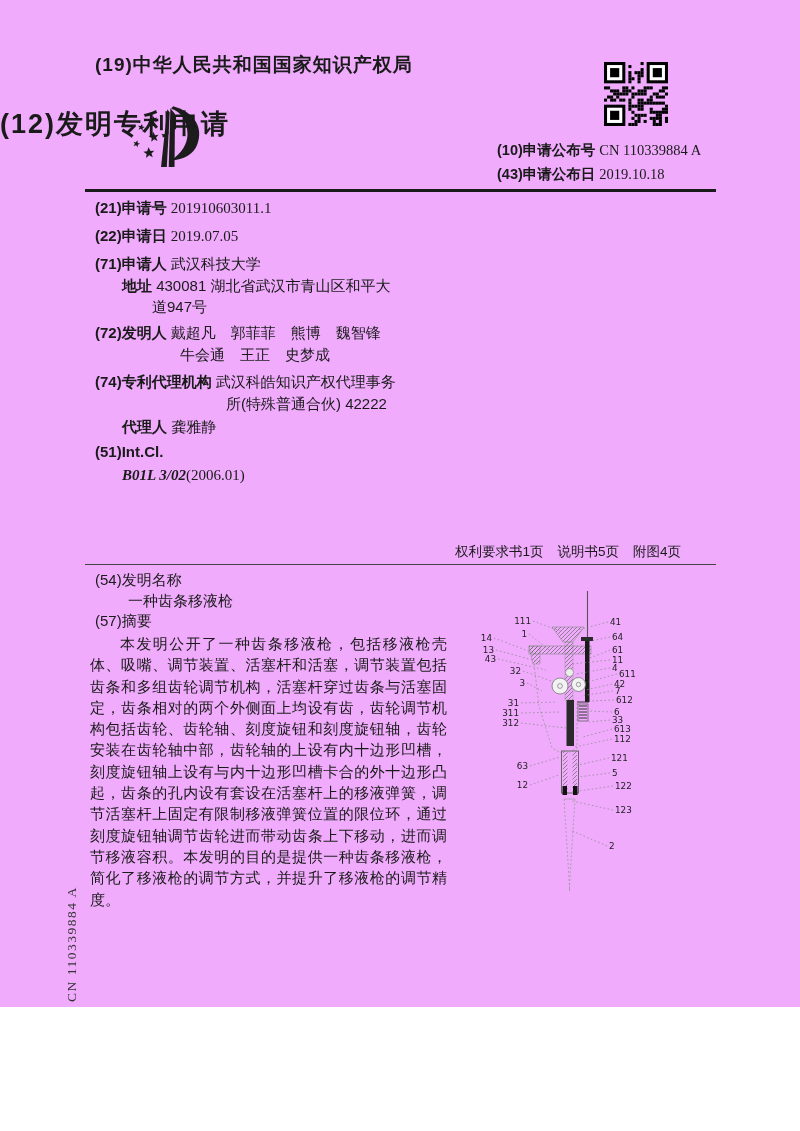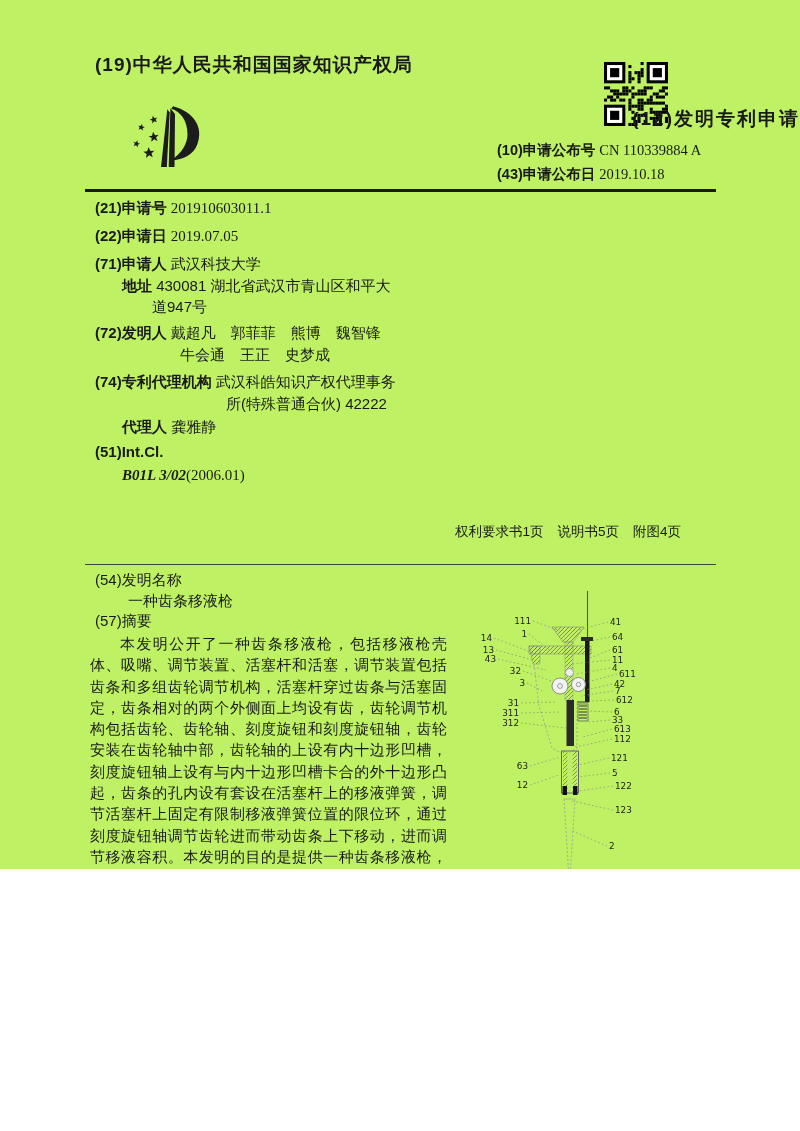--- a/index.html
+++ b/index.html
@@ -1,31 +1,31 @@
 <!DOCTYPE html>
 <html><head>
 <meta charset="utf-8">
 <style>
   html,body{margin:0;padding:0;background:#ffffff;}
-  .page{position:relative;width:800px;height:869px;background:#bef264;overflow:hidden;
+  .page{position:relative;width:800px;height:1007px;background:#f0abfc;overflow:hidden;
         font-family:"Liberation Sans",sans-serif;color:#1a1a1a;}
   .abs{position:absolute;}
   .office{left:95px;top:52px;font-size:19px;font-weight:bold;letter-spacing:1px;}
-  .doctitle{left:0;right:0;top:106px;text-align:right;font-size:19px;font-weight:bold;letter-spacing:2px;}
+  .doctitle{left:0;right:0;top:106px;text-align:left;font-size:27px;font-weight:bold;letter-spacing:2px;}
   .publine{left:497px;font-size:14.5px;white-space:nowrap;text-align:center;}
   .publine .lbl{font-weight:bold;}
   .publine .val{font-family:"Liberation Serif",serif;}
   .rule-thick{left:85px;top:189px;width:631px;height:2.5px;background:#1a1a1a;}
   .rule-thin{left:85px;top:564px;width:631px;height:1.3px;background:#444;}
   .bib{font-size:15px;white-space:nowrap;}
   .bib .lbl{font-weight:bold;}
   .bib .val{font-family:"Liberation Serif",serif;}
   .bib .cval{font-family:"Liberation Sans",sans-serif;}
   .intcl-val{font-family:"Liberation Serif",serif;font-weight:bold;font-style:italic;}
-  .pages{left:455px;top:523px;font-size:13.5px;white-space:nowrap;}
+  .pages{left:455px;top:543px;font-size:13.5px;white-space:nowrap;}
   .pages span{margin-right:14px;}
   .sec-lbl{font-size:15px;font-weight:normal;}
   .invention-title{left:128px;top:592px;font-size:15px;}
   .abstract{left:90px;top:633px;width:357px;font-size:15px;line-height:21.3px;
             text-align:justify;text-indent:2em;}
   .sidecode{left:64px;top:1002px;transform:rotate(-90deg);transform-origin:0 0;
             font-family:"Liberation Serif",serif;font-size:13.5px;letter-spacing:1.5px;color:#333;white-space:nowrap;}
   .leader{stroke:#888;stroke-width:0.7;stroke-dasharray:1.6 2.4;fill:none;}
   .figlabel{font-family:"DejaVu Sans",sans-serif;font-size:8.8px;fill:#222;}
 </style>

